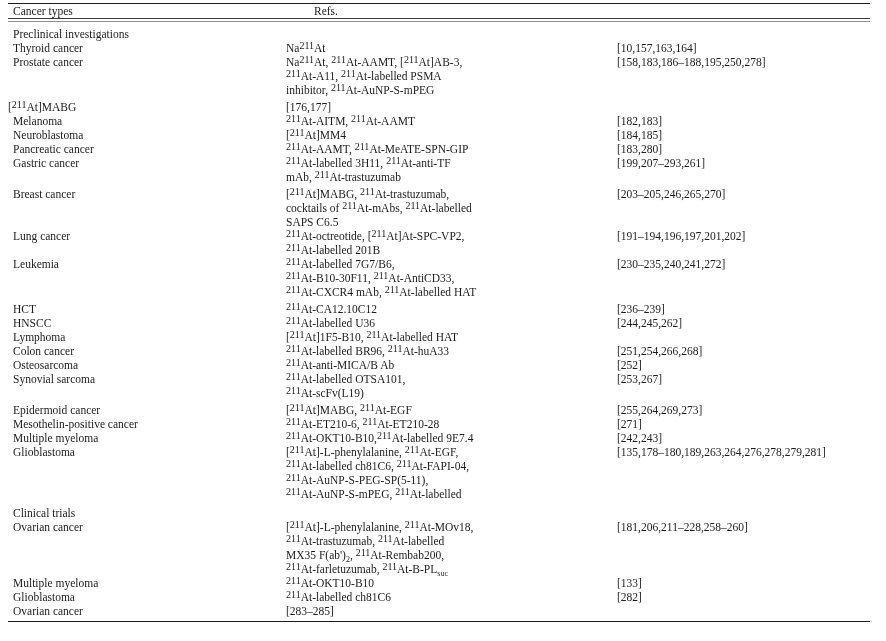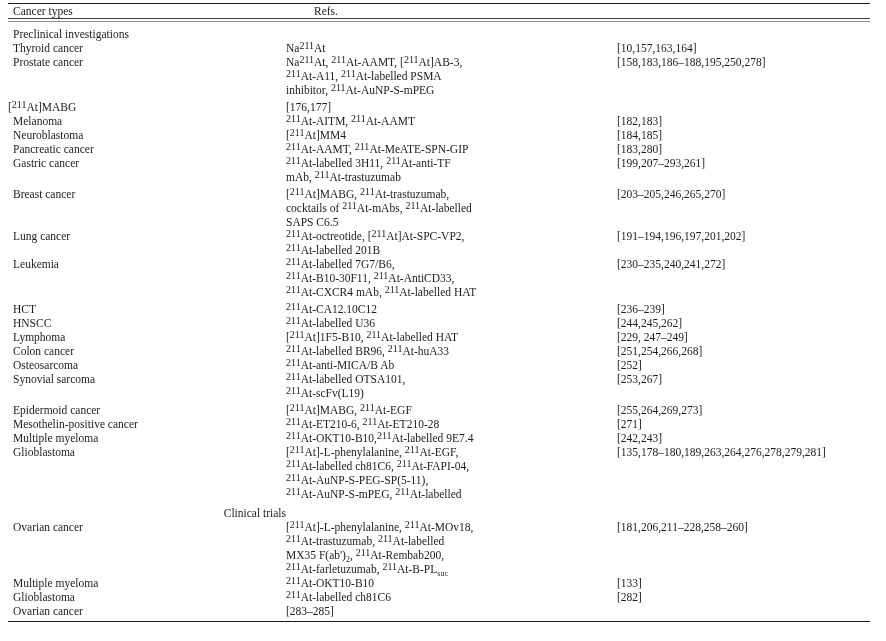--- a/index.html
+++ b/index.html
@@ -30,21 +30,21 @@
     display: grid;
     grid-template-columns: 278px 331px 1fr;
     align-items: start;
   }
   .header-row { line-height: 21px; gap: 28px; }
   .header-row .cell { font-size: 11.5px; }
   .tbody { padding-top: 5px; padding-bottom: 3px; }
   .cell { line-height: 14px; white-space: nowrap; }
   .c1 { padding-left: 5px; }
   .gap { margin-top: 3px; }
-  .section-gap { margin-top: 5px; text-align: right; }
+  .section-gap { margin-top: 5px; }
   sup {
     font-size: 10px;
     line-height: 0;
     position: relative;
     top: -3.5px;
     vertical-align: baseline;
   }
   sub {
     font-size: 8px;
     line-height: 0;
@@ -158,21 +158,20 @@
           <div class="cell">
             <div class="pharma-line"><sup>211</sup>At-labelled U36</div>
           </div>
           <div class="cell">[244,245,262]</div>
         </div>
         <div class="row">
           <div class="cell c1">Lymphoma</div>
           <div class="cell">
             <div class="pharma-line">[<sup>211</sup>At]1F5-B10, <sup>211</sup>At-labelled HAT</div>
           </div>
-          <div class="cell">[229, 247–249]</div>
         </div>
         <div class="row">
           <div class="cell c1">Colon cancer</div>
           <div class="cell">
             <div class="pharma-line"><sup>211</sup>At-labelled BR96, <sup>211</sup>At-huA33</div>
           </div>
           <div class="cell">[251,254,266,268]</div>
         </div>
         <div class="row">
           <div class="cell c1">Osteosarcoma</div>

